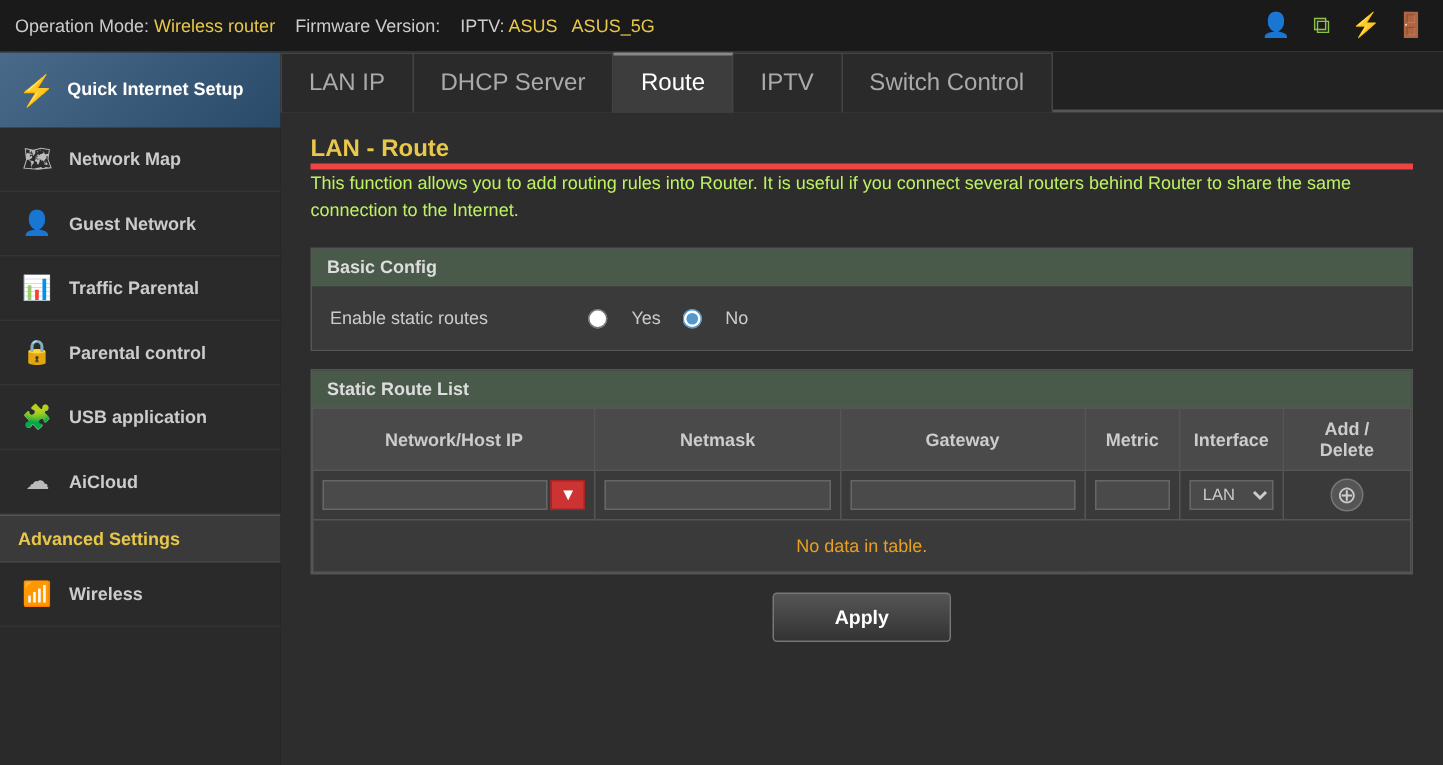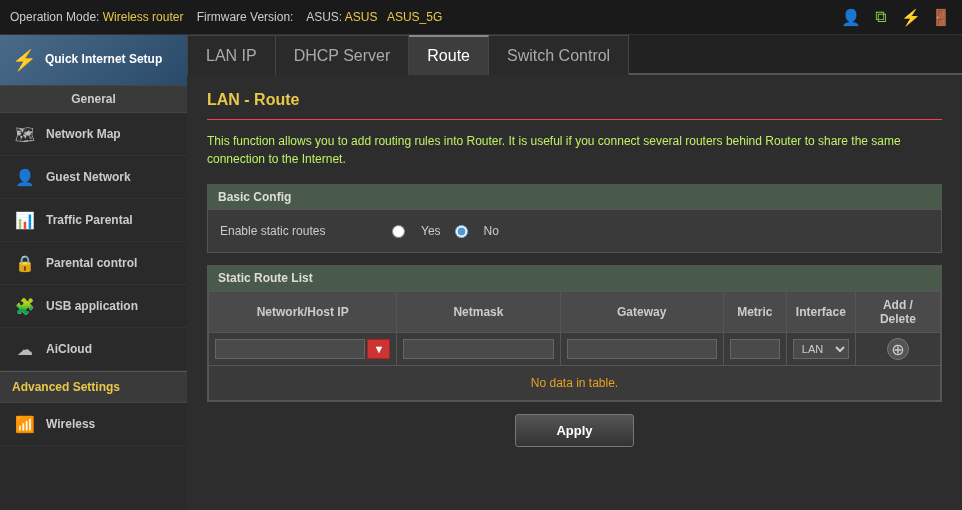--- a/index.html
+++ b/index.html
@@ -162,23 +162,22 @@
     .page-content {
       padding: 16px 20px;
       flex: 1;
       overflow-y: auto;
     }
 
     .page-title {
       color: #e8c84a;
       font-size: 16px;
       font-weight: bold;
-      margin-bottom: 12px;
-      border-bottom: 1px solid #ef4444;
-      padding-bottom: 10px;
+      border-bottom: 4px solid #ef4444;
+      padding-bottom: 0;
     }
 
     .page-description {
       color: #bef264;
       font-size: 12px;
       line-height: 1.5;
       margin-bottom: 16px;
     }
 
     
@@ -339,21 +338,21 @@
 </head>
 <body>
 
 <div class="top-bar">
   <div class="top-bar-text">
     <span>Operation Mode:</span>
     <a>Wireless router</a>
     &nbsp;&nbsp;
     <span>Firmware Version:</span>
     &nbsp;&nbsp;
-    <span>ASUS:</span>
+    <span>IPTV:</span>
     <a>ASUS</a>
     &nbsp;
     <a>ASUS_5G</a>
   </div>
   <div class="top-bar-icons">
     <span class="top-icon">👤</span>
     <span class="top-icon">⧉</span>
     <span class="top-icon usb">⚡</span>
     <span class="top-icon logout">🚪</span>
   </div>
@@ -362,21 +361,20 @@
 <div class="main-layout">
 
   <div class="sidebar">
 
     <div class="sidebar-header">
       <span class="sidebar-header-icon">⚡</span>
       <span class="sidebar-header-text">Quick Internet
 Setup</span>
     </div>
 
-    <div class="sidebar-section-label">General</div>
 
     <div class="sidebar-item">
       <span class="sidebar-item-icon">🗺</span>
       <span class="sidebar-item-label">Network Map</span>
     </div>
 
     <div class="sidebar-item">
       <span class="sidebar-item-icon">👤</span>
       <span class="sidebar-item-label">Guest Network</span>
     </div>
@@ -414,20 +412,23 @@
 
     <div class="tabs">
       <div class="tab">
         <span>LAN IP</span>
       </div>
       <div class="tab">
         <span>DHCP Server</span>
       </div>
       <div class="tab active">
         <span>Route</span>
+      </div>
+      <div class="tab">
+        <span>IPTV</span>
       </div>
       <div class="tab">
         <span>Switch Control</span>
       </div>
     </div>
 
     <div class="page-content">
 
       <div class="page-title">LAN - Route</div>
       <div class="page-description">This function allows you to add routing rules into Router. It is useful if you connect several routers behind Router to share the same connection to the Internet.</div>

